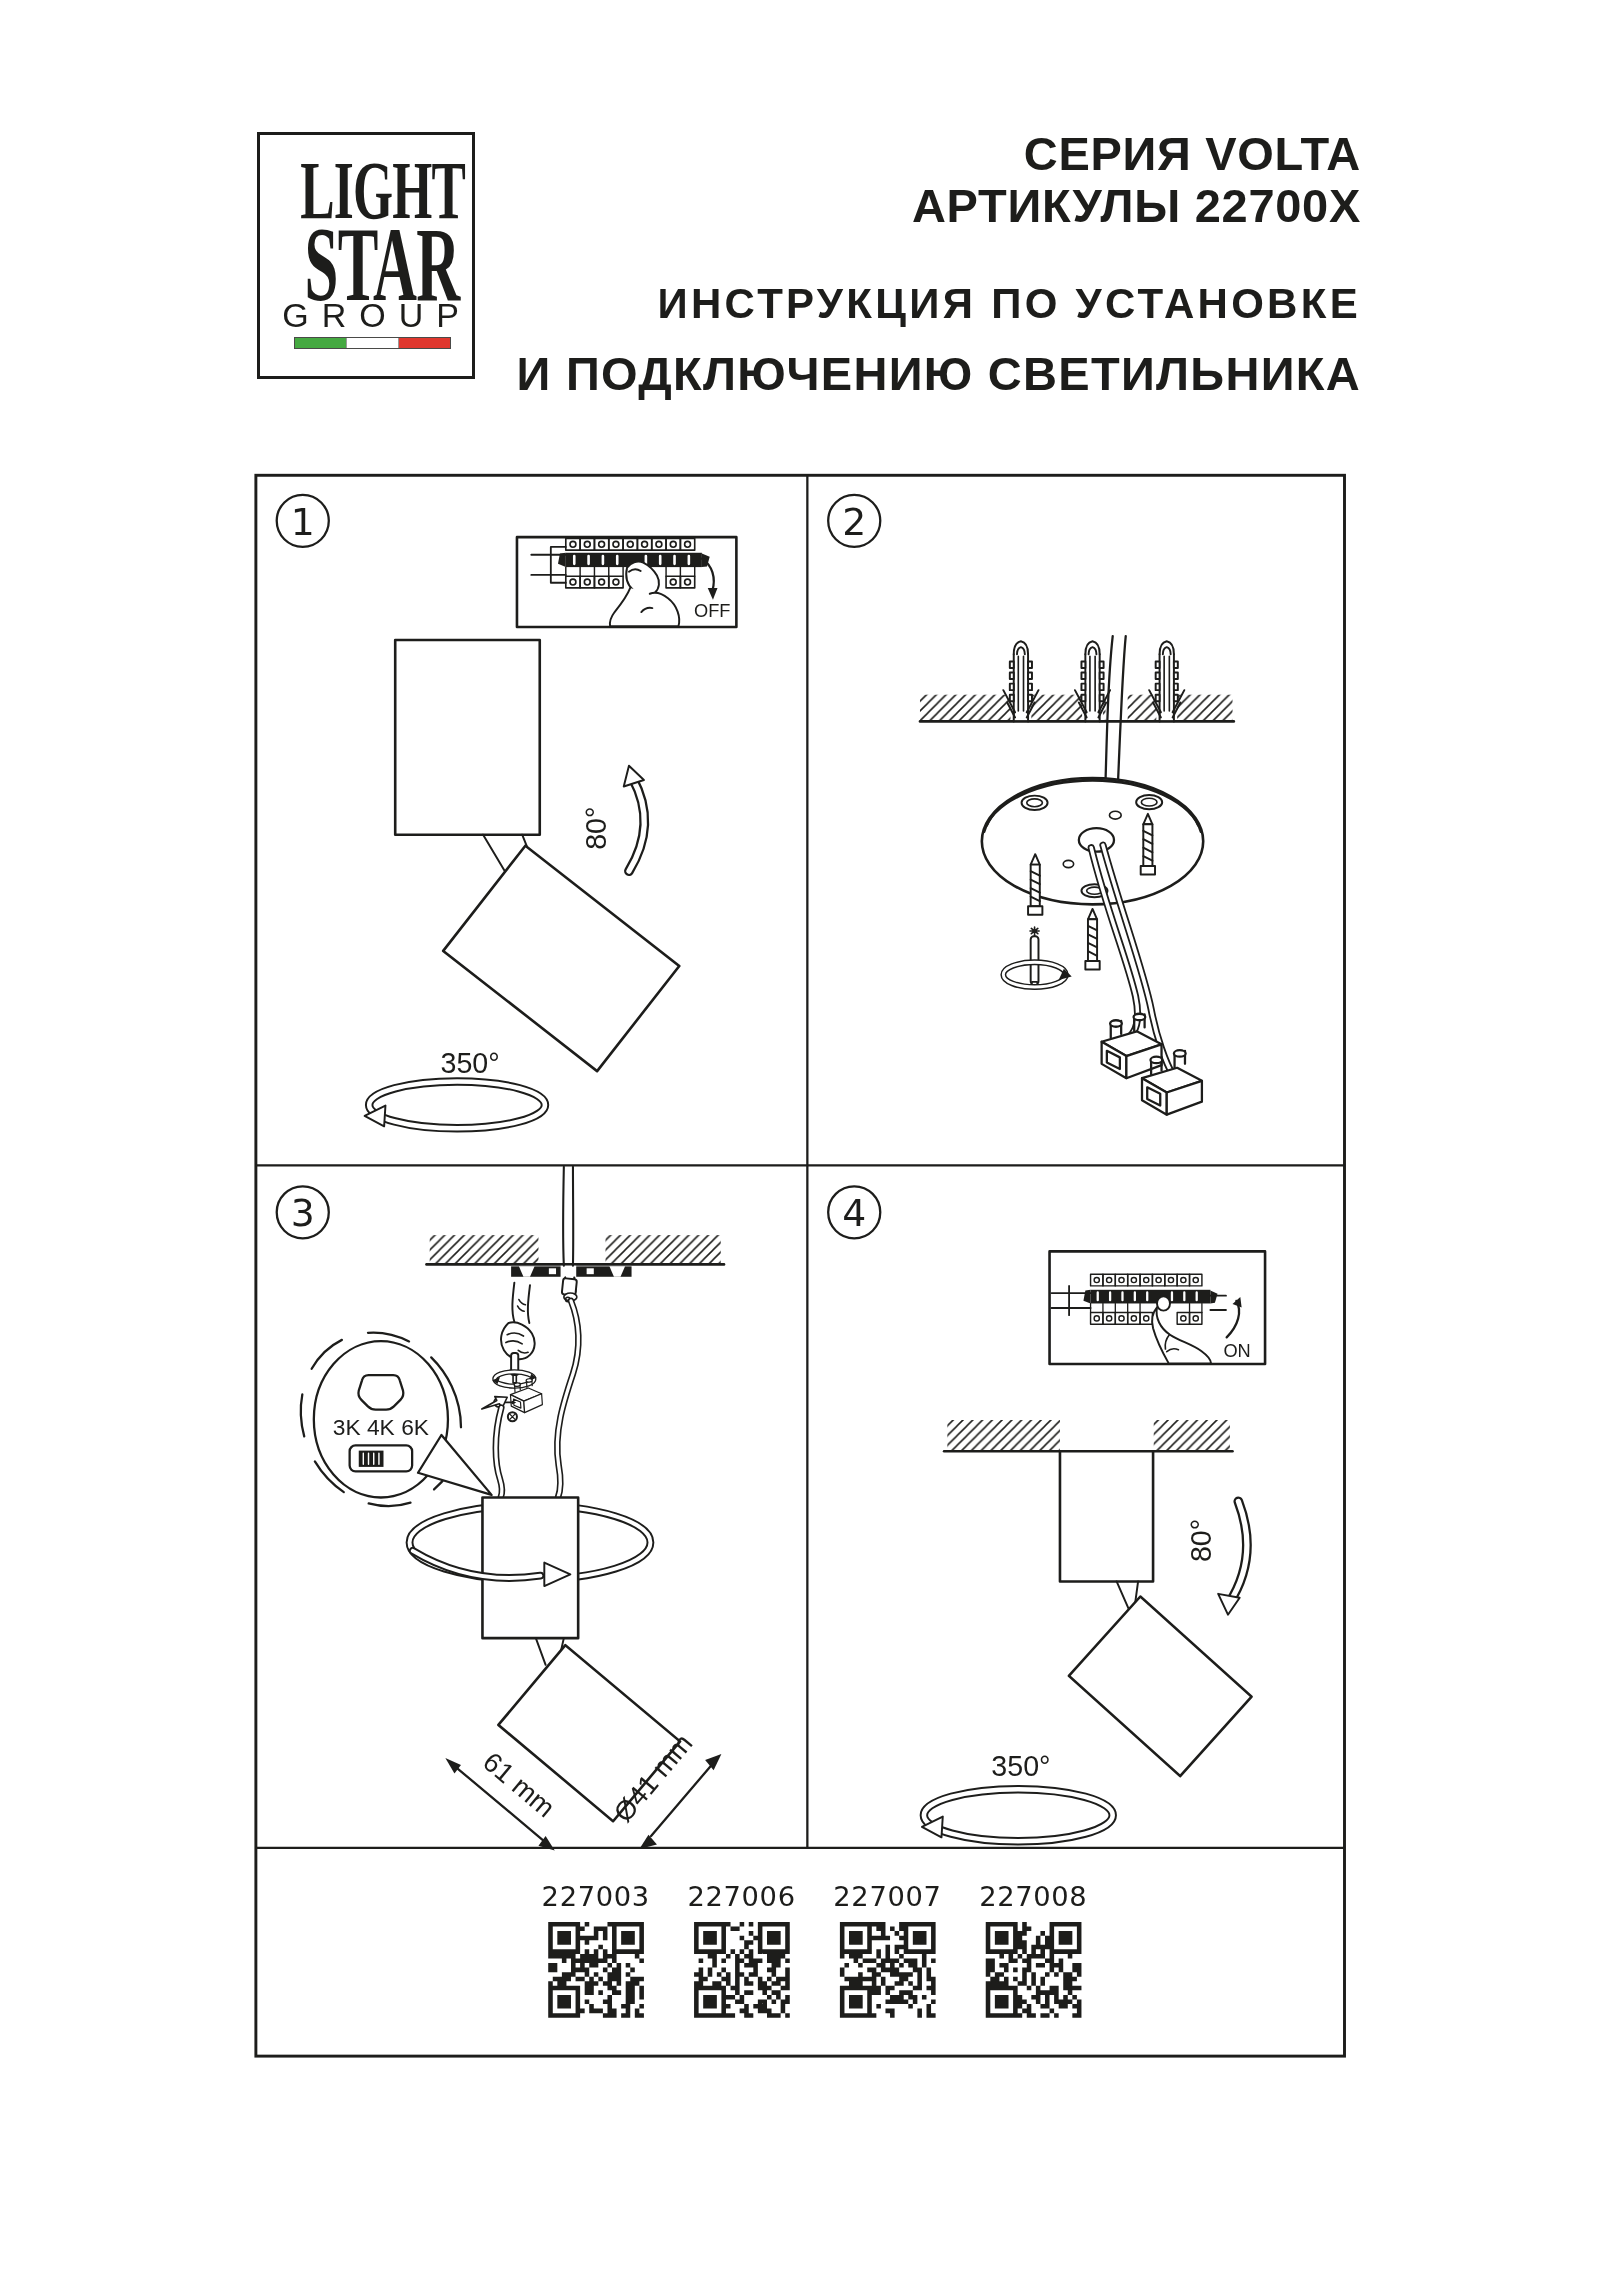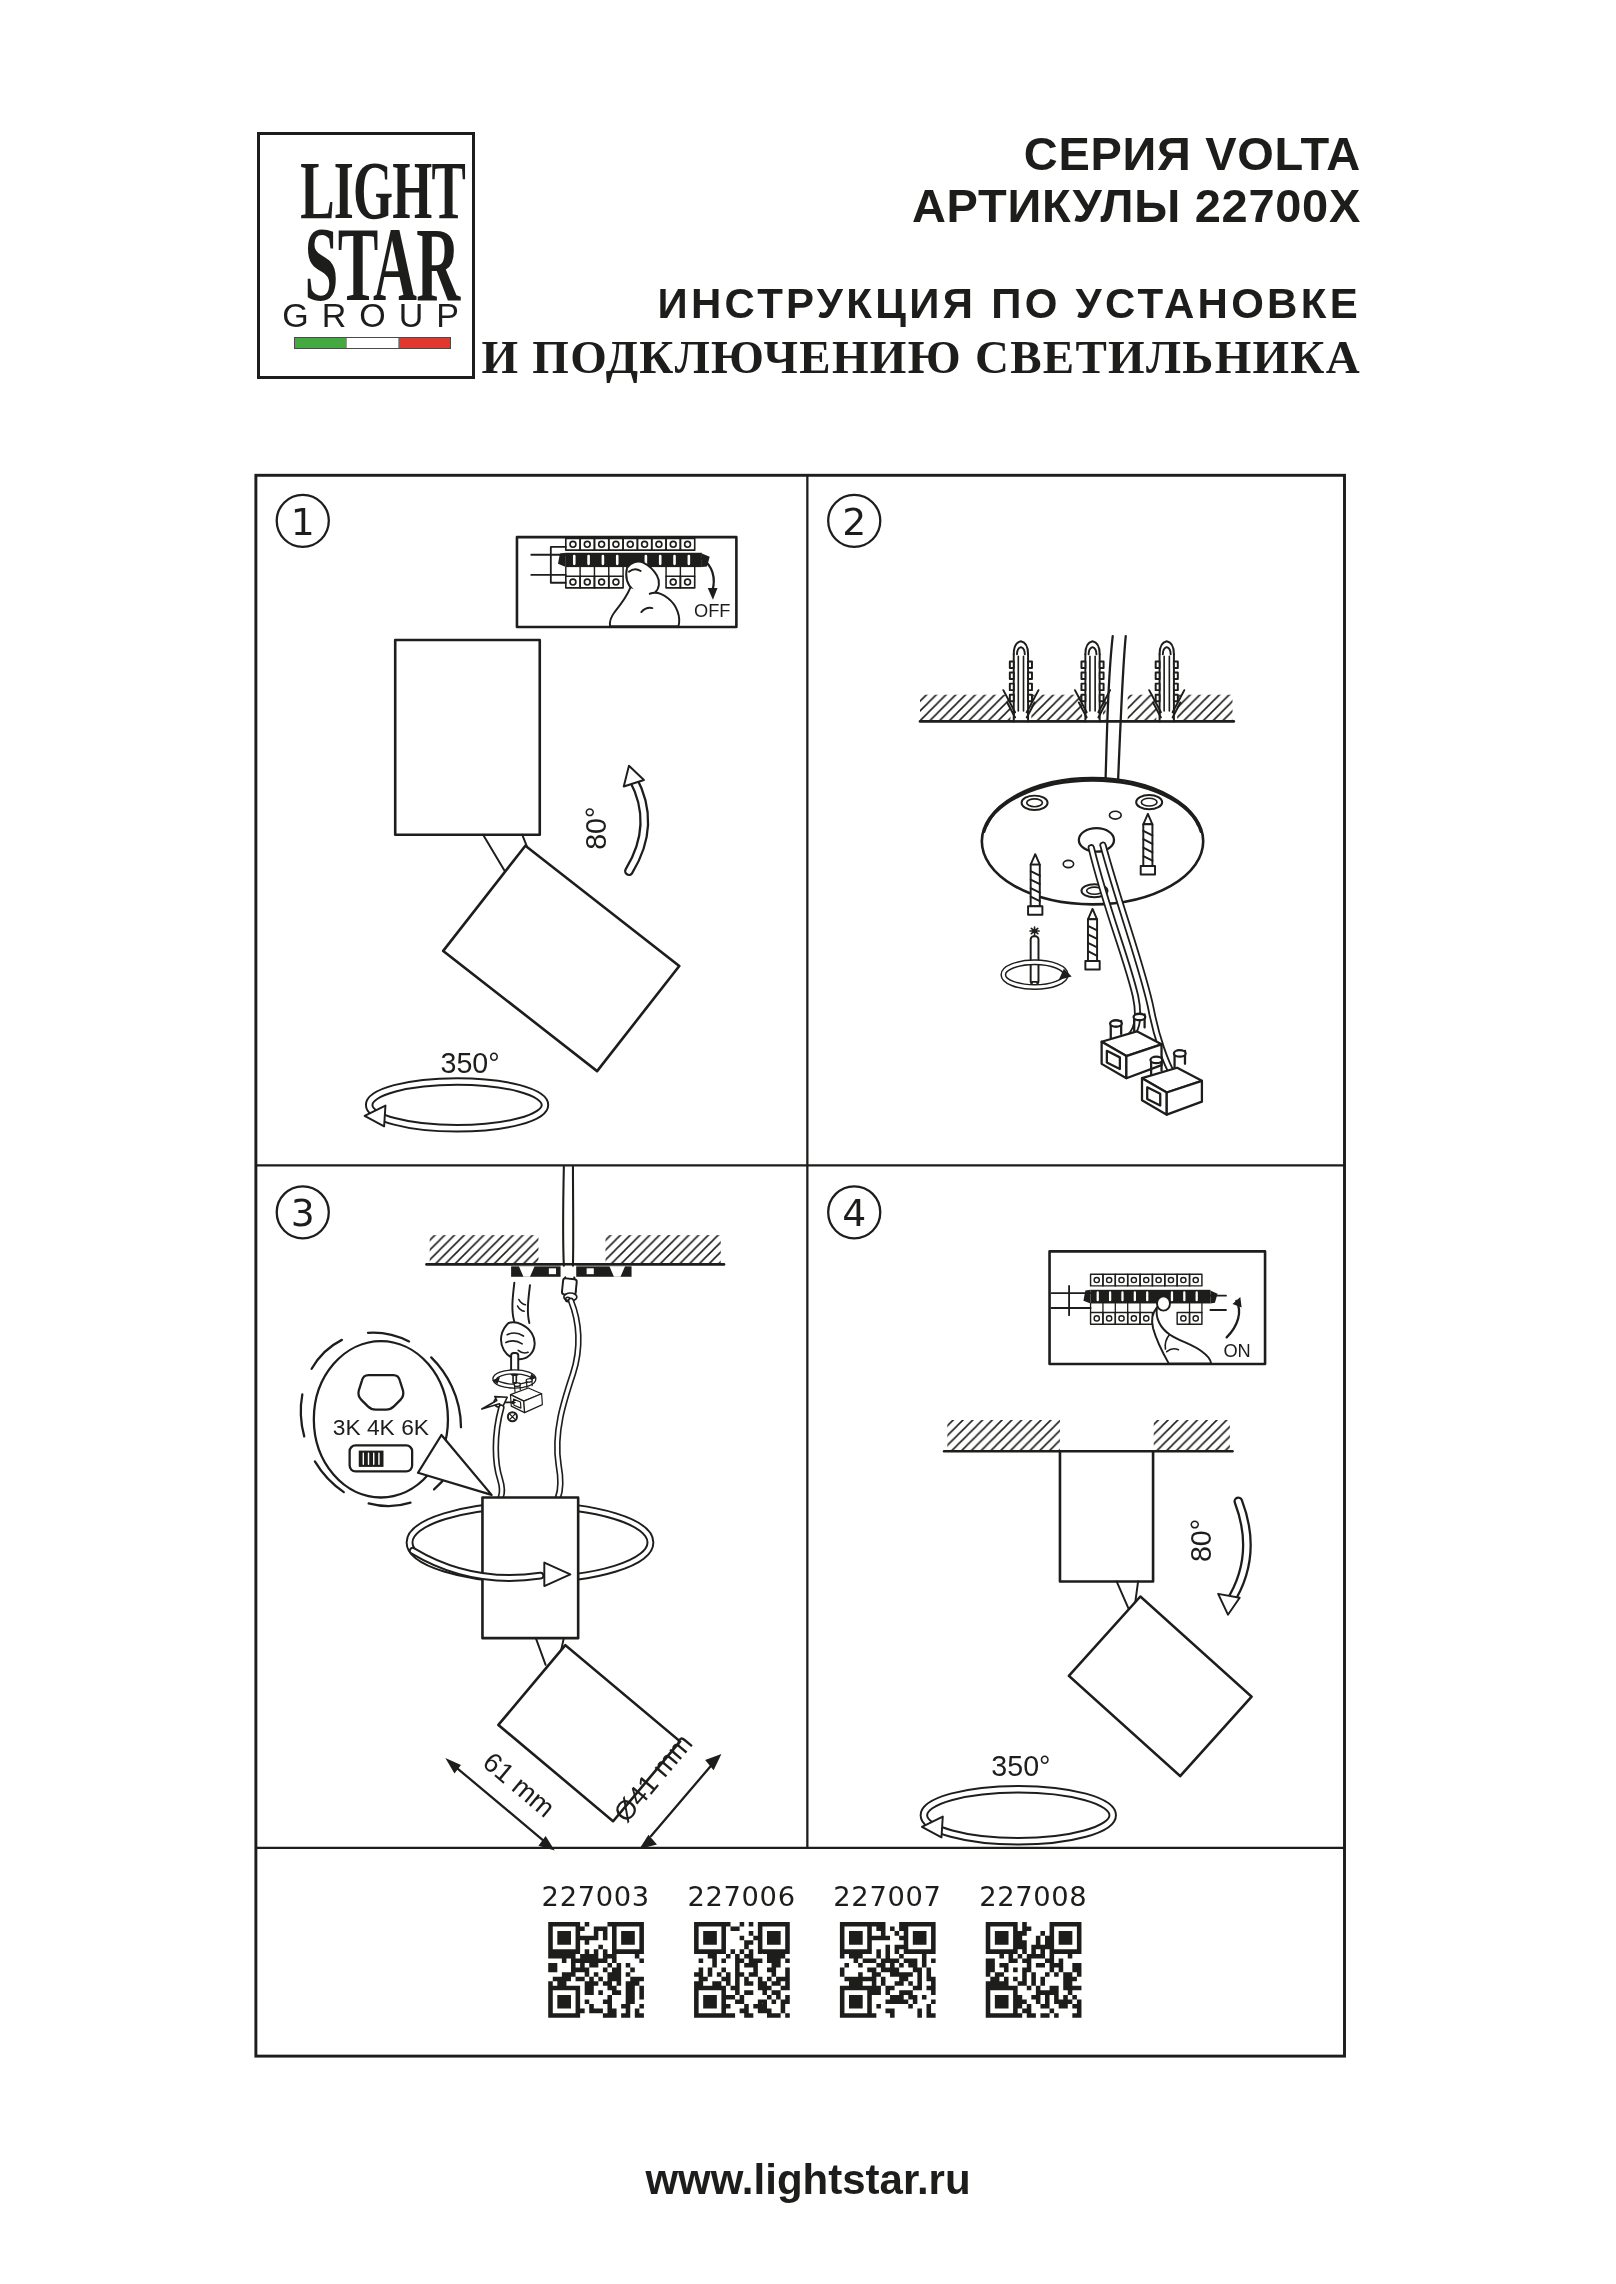--- a/index.html
+++ b/index.html
@@ -21,21 +21,21 @@
              border:1.3px solid #4a4a48;display:flex;box-sizing:content-box;}
   .logo-flag span{height:100%;}
   .flag-g{width:33.5%;}
   .flag-w{width:33%;border-left:0.7px solid #9a9a98;border-right:0.7px solid #9a9a98;}
   .flag-r{width:33.5%;}
   
   .hdr{position:absolute;right:255px;top:0;text-align:right;white-space:nowrap;}
   .hdr .l1{position:absolute;right:0;top:118px;font-size:47px;font-weight:700;letter-spacing:0.7px;margin-top:8px;}
   .hdr .l2{position:absolute;right:0;top:178px;font-size:47px;font-weight:700;letter-spacing:0.7px;}
   .hdr .l3{position:absolute;right:0;top:280px;font-size:42px;font-weight:700;letter-spacing:3.3px;}
-  .hdr .l4{position:absolute;right:0;top:330px;font-size:47px;font-weight:700;letter-spacing:1.3px;font-family:Liberation Serif, serif;}
+  .hdr .l4{position:absolute;right:0;top:346px;font-size:47px;font-weight:700;letter-spacing:1.3px;}
   
   .footer{position:absolute;left:0;top:2156px;width:100%;text-align:center;
           font-size:42px;font-weight:700;letter-spacing:0px;}
   
   svg.diagram{position:absolute;left:0;top:0;}
   svg .lbl{stroke:none;fill:#1d1d1b;font-family:"Liberation Sans",sans-serif;}
   svg .num{stroke:none;fill:#1d1d1b;font-family:"DejaVu Sans",sans-serif;}
   svg .art{stroke:none;fill:#1d1d1b;font-family:"DejaVu Sans",sans-serif;font-size:42px;letter-spacing:1px;}
   svg .tubeA{fill:none;stroke:#1d1d1b;}
   svg .tubeB{fill:none;stroke:#ffffff;}
@@ -439,16 +439,15 @@
         </g>
       <g id="qr-2" transform="translate(1290,2952)">
           <path d="M0 0h7v7h-7zM7 0h7v7h-7zM14 0h7v7h-7zM21 0h7v7h-7zM28 0h7v7h-7zM35 0h7v7h-7zM42 0h7v7h-7zM49 0h7v7h-7zM56 0h7v7h-7zM63 0h7v7h-7zM91 0h7v7h-7zM98 0h7v7h-7zM105 0h7v7h-7zM112 0h7v7h-7zM119 0h7v7h-7zM126 0h7v7h-7zM133 0h7v7h-7zM140 0h7v7h-7zM0 7h7v7h-7zM42 7h7v7h-7zM56 7h7v7h-7zM63 7h7v7h-7zM77 7h7v7h-7zM91 7h7v7h-7zM98 7h7v7h-7zM140 7h7v7h-7zM0 14h7v7h-7zM14 14h7v7h-7zM21 14h7v7h-7zM28 14h7v7h-7zM42 14h7v7h-7zM63 14h7v7h-7zM84 14h7v7h-7zM98 14h7v7h-7zM112 14h7v7h-7zM119 14h7v7h-7zM126 14h7v7h-7zM140 14h7v7h-7zM0 21h7v7h-7zM14 21h7v7h-7zM21 21h7v7h-7zM28 21h7v7h-7zM42 21h7v7h-7zM49 21h7v7h-7zM56 21h7v7h-7zM63 21h7v7h-7zM70 21h7v7h-7zM91 21h7v7h-7zM98 21h7v7h-7zM112 21h7v7h-7zM119 21h7v7h-7zM126 21h7v7h-7zM140 21h7v7h-7zM0 28h7v7h-7zM14 28h7v7h-7zM21 28h7v7h-7zM28 28h7v7h-7zM42 28h7v7h-7zM98 28h7v7h-7zM112 28h7v7h-7zM119 28h7v7h-7zM126 28h7v7h-7zM140 28h7v7h-7zM0 35h7v7h-7zM42 35h7v7h-7zM70 35h7v7h-7zM84 35h7v7h-7zM91 35h7v7h-7zM98 35h7v7h-7zM140 35h7v7h-7zM0 42h7v7h-7zM7 42h7v7h-7zM14 42h7v7h-7zM21 42h7v7h-7zM28 42h7v7h-7zM35 42h7v7h-7zM42 42h7v7h-7zM56 42h7v7h-7zM70 42h7v7h-7zM84 42h7v7h-7zM98 42h7v7h-7zM105 42h7v7h-7zM112 42h7v7h-7zM119 42h7v7h-7zM126 42h7v7h-7zM133 42h7v7h-7zM140 42h7v7h-7zM0 49h7v7h-7zM14 49h7v7h-7zM21 49h7v7h-7zM28 49h7v7h-7zM56 49h7v7h-7zM70 49h7v7h-7zM91 49h7v7h-7zM126 49h7v7h-7zM21 56h7v7h-7zM35 56h7v7h-7zM42 56h7v7h-7zM49 56h7v7h-7zM63 56h7v7h-7zM70 56h7v7h-7zM77 56h7v7h-7zM84 56h7v7h-7zM98 56h7v7h-7zM105 56h7v7h-7zM112 56h7v7h-7zM126 56h7v7h-7zM140 56h7v7h-7zM7 63h7v7h-7zM28 63h7v7h-7zM56 63h7v7h-7zM63 63h7v7h-7zM77 63h7v7h-7zM91 63h7v7h-7zM105 63h7v7h-7zM112 63h7v7h-7zM126 63h7v7h-7zM0 70h7v7h-7zM42 70h7v7h-7zM49 70h7v7h-7zM63 70h7v7h-7zM70 70h7v7h-7zM77 70h7v7h-7zM84 70h7v7h-7zM112 70h7v7h-7zM119 70h7v7h-7zM133 70h7v7h-7zM0 77h7v7h-7zM28 77h7v7h-7zM49 77h7v7h-7zM56 77h7v7h-7zM77 77h7v7h-7zM84 77h7v7h-7zM91 77h7v7h-7zM98 77h7v7h-7zM105 77h7v7h-7zM119 77h7v7h-7zM133 77h7v7h-7zM7 84h7v7h-7zM14 84h7v7h-7zM21 84h7v7h-7zM28 84h7v7h-7zM35 84h7v7h-7zM42 84h7v7h-7zM49 84h7v7h-7zM63 84h7v7h-7zM91 84h7v7h-7zM98 84h7v7h-7zM119 84h7v7h-7zM133 84h7v7h-7zM140 84h7v7h-7zM14 91h7v7h-7zM21 91h7v7h-7zM28 91h7v7h-7zM49 91h7v7h-7zM63 91h7v7h-7zM84 91h7v7h-7zM91 91h7v7h-7zM105 91h7v7h-7zM119 91h7v7h-7zM140 91h7v7h-7zM0 98h7v7h-7zM7 98h7v7h-7zM14 98h7v7h-7zM21 98h7v7h-7zM28 98h7v7h-7zM35 98h7v7h-7zM42 98h7v7h-7zM49 98h7v7h-7zM56 98h7v7h-7zM70 98h7v7h-7zM77 98h7v7h-7zM112 98h7v7h-7zM119 98h7v7h-7zM133 98h7v7h-7zM140 98h7v7h-7zM0 105h7v7h-7zM42 105h7v7h-7zM49 105h7v7h-7zM56 105h7v7h-7zM70 105h7v7h-7zM91 105h7v7h-7zM98 105h7v7h-7zM105 105h7v7h-7zM140 105h7v7h-7zM0 112h7v7h-7zM14 112h7v7h-7zM21 112h7v7h-7zM28 112h7v7h-7zM42 112h7v7h-7zM77 112h7v7h-7zM84 112h7v7h-7zM91 112h7v7h-7zM105 112h7v7h-7zM112 112h7v7h-7zM126 112h7v7h-7zM0 119h7v7h-7zM14 119h7v7h-7zM21 119h7v7h-7zM28 119h7v7h-7zM42 119h7v7h-7zM70 119h7v7h-7zM77 119h7v7h-7zM84 119h7v7h-7zM91 119h7v7h-7zM98 119h7v7h-7zM112 119h7v7h-7zM140 119h7v7h-7zM0 126h7v7h-7zM14 126h7v7h-7zM21 126h7v7h-7zM28 126h7v7h-7zM42 126h7v7h-7zM56 126h7v7h-7zM105 126h7v7h-7zM133 126h7v7h-7zM0 133h7v7h-7zM42 133h7v7h-7zM70 133h7v7h-7zM77 133h7v7h-7zM119 133h7v7h-7zM133 133h7v7h-7zM0 140h7v7h-7zM7 140h7v7h-7zM14 140h7v7h-7zM21 140h7v7h-7zM28 140h7v7h-7zM35 140h7v7h-7zM42 140h7v7h-7zM49 140h7v7h-7zM77 140h7v7h-7zM119 140h7v7h-7zM133 140h7v7h-7zM140 140h7v7h-7z" fill="#1d1d1b" stroke="none"></path>
         </g>
       <g id="qr-3" transform="translate(1514,2952)">
           <path d="M0 0h7v7h-7zM7 0h7v7h-7zM14 0h7v7h-7zM21 0h7v7h-7zM28 0h7v7h-7zM35 0h7v7h-7zM42 0h7v7h-7zM56 0h7v7h-7zM98 0h7v7h-7zM105 0h7v7h-7zM112 0h7v7h-7zM119 0h7v7h-7zM126 0h7v7h-7zM133 0h7v7h-7zM140 0h7v7h-7zM0 7h7v7h-7zM42 7h7v7h-7zM56 7h7v7h-7zM63 7h7v7h-7zM98 7h7v7h-7zM140 7h7v7h-7zM0 14h7v7h-7zM14 14h7v7h-7zM21 14h7v7h-7zM28 14h7v7h-7zM42 14h7v7h-7zM49 14h7v7h-7zM56 14h7v7h-7zM84 14h7v7h-7zM98 14h7v7h-7zM112 14h7v7h-7zM119 14h7v7h-7zM126 14h7v7h-7zM140 14h7v7h-7zM0 21h7v7h-7zM14 21h7v7h-7zM21 21h7v7h-7zM28 21h7v7h-7zM42 21h7v7h-7zM49 21h7v7h-7zM77 21h7v7h-7zM91 21h7v7h-7zM98 21h7v7h-7zM112 21h7v7h-7zM119 21h7v7h-7zM126 21h7v7h-7zM140 21h7v7h-7zM0 28h7v7h-7zM14 28h7v7h-7zM21 28h7v7h-7zM28 28h7v7h-7zM42 28h7v7h-7zM49 28h7v7h-7zM56 28h7v7h-7zM77 28h7v7h-7zM91 28h7v7h-7zM98 28h7v7h-7zM112 28h7v7h-7zM119 28h7v7h-7zM126 28h7v7h-7zM140 28h7v7h-7zM0 35h7v7h-7zM42 35h7v7h-7zM49 35h7v7h-7zM56 35h7v7h-7zM70 35h7v7h-7zM77 35h7v7h-7zM84 35h7v7h-7zM91 35h7v7h-7zM98 35h7v7h-7zM140 35h7v7h-7zM0 42h7v7h-7zM7 42h7v7h-7zM14 42h7v7h-7zM21 42h7v7h-7zM28 42h7v7h-7zM35 42h7v7h-7zM42 42h7v7h-7zM56 42h7v7h-7zM70 42h7v7h-7zM84 42h7v7h-7zM98 42h7v7h-7zM105 42h7v7h-7zM112 42h7v7h-7zM119 42h7v7h-7zM126 42h7v7h-7zM133 42h7v7h-7zM140 42h7v7h-7zM21 49h7v7h-7zM35 49h7v7h-7zM49 49h7v7h-7zM63 49h7v7h-7zM70 49h7v7h-7zM77 49h7v7h-7zM84 49h7v7h-7zM98 49h7v7h-7zM126 49h7v7h-7zM0 56h7v7h-7zM7 56h7v7h-7zM35 56h7v7h-7zM42 56h7v7h-7zM56 56h7v7h-7zM63 56h7v7h-7zM91 56h7v7h-7zM98 56h7v7h-7zM112 56h7v7h-7zM0 63h7v7h-7zM7 63h7v7h-7zM21 63h7v7h-7zM28 63h7v7h-7zM63 63h7v7h-7zM77 63h7v7h-7zM84 63h7v7h-7zM98 63h7v7h-7zM105 63h7v7h-7zM112 63h7v7h-7zM133 63h7v7h-7zM140 63h7v7h-7zM0 70h7v7h-7zM7 70h7v7h-7zM28 70h7v7h-7zM42 70h7v7h-7zM56 70h7v7h-7zM63 70h7v7h-7zM98 70h7v7h-7zM112 70h7v7h-7zM133 70h7v7h-7zM140 70h7v7h-7zM0 77h7v7h-7zM14 77h7v7h-7zM21 77h7v7h-7zM56 77h7v7h-7zM70 77h7v7h-7zM91 77h7v7h-7zM105 77h7v7h-7zM119 77h7v7h-7zM126 77h7v7h-7zM140 77h7v7h-7zM7 84h7v7h-7zM14 84h7v7h-7zM28 84h7v7h-7zM42 84h7v7h-7zM56 84h7v7h-7zM70 84h7v7h-7zM84 84h7v7h-7zM119 84h7v7h-7zM126 84h7v7h-7zM133 84h7v7h-7zM0 91h7v7h-7zM7 91h7v7h-7zM14 91h7v7h-7zM21 91h7v7h-7zM28 91h7v7h-7zM49 91h7v7h-7zM56 91h7v7h-7zM70 91h7v7h-7zM84 91h7v7h-7zM119 91h7v7h-7zM126 91h7v7h-7zM0 98h7v7h-7zM7 98h7v7h-7zM14 98h7v7h-7zM21 98h7v7h-7zM28 98h7v7h-7zM35 98h7v7h-7zM42 98h7v7h-7zM63 98h7v7h-7zM77 98h7v7h-7zM98 98h7v7h-7zM105 98h7v7h-7zM119 98h7v7h-7zM126 98h7v7h-7zM133 98h7v7h-7zM140 98h7v7h-7zM0 105h7v7h-7zM42 105h7v7h-7zM77 105h7v7h-7zM84 105h7v7h-7zM91 105h7v7h-7zM98 105h7v7h-7zM105 105h7v7h-7zM126 105h7v7h-7zM0 112h7v7h-7zM14 112h7v7h-7zM21 112h7v7h-7zM28 112h7v7h-7zM42 112h7v7h-7zM49 112h7v7h-7zM70 112h7v7h-7zM77 112h7v7h-7zM91 112h7v7h-7zM105 112h7v7h-7zM119 112h7v7h-7zM133 112h7v7h-7zM0 119h7v7h-7zM14 119h7v7h-7zM21 119h7v7h-7zM28 119h7v7h-7zM42 119h7v7h-7zM49 119h7v7h-7zM56 119h7v7h-7zM77 119h7v7h-7zM91 119h7v7h-7zM105 119h7v7h-7zM112 119h7v7h-7zM119 119h7v7h-7zM126 119h7v7h-7zM140 119h7v7h-7zM0 126h7v7h-7zM14 126h7v7h-7zM21 126h7v7h-7zM28 126h7v7h-7zM42 126h7v7h-7zM49 126h7v7h-7zM63 126h7v7h-7zM84 126h7v7h-7zM91 126h7v7h-7zM112 126h7v7h-7zM119 126h7v7h-7zM133 126h7v7h-7zM140 126h7v7h-7zM0 133h7v7h-7zM42 133h7v7h-7zM56 133h7v7h-7zM63 133h7v7h-7zM98 133h7v7h-7zM140 133h7v7h-7zM0 140h7v7h-7zM7 140h7v7h-7zM14 140h7v7h-7zM21 140h7v7h-7zM28 140h7v7h-7zM35 140h7v7h-7zM42 140h7v7h-7zM49 140h7v7h-7zM63 140h7v7h-7zM70 140h7v7h-7zM84 140h7v7h-7zM91 140h7v7h-7zM105 140h7v7h-7zM133 140h7v7h-7zM140 140h7v7h-7z" fill="#1d1d1b" stroke="none"></path>
         </g>
     </g>
   </svg>
 
-  <div class="footer">www.lightstar.ru</div>
 
 </div>
 
 
 </body></html>

